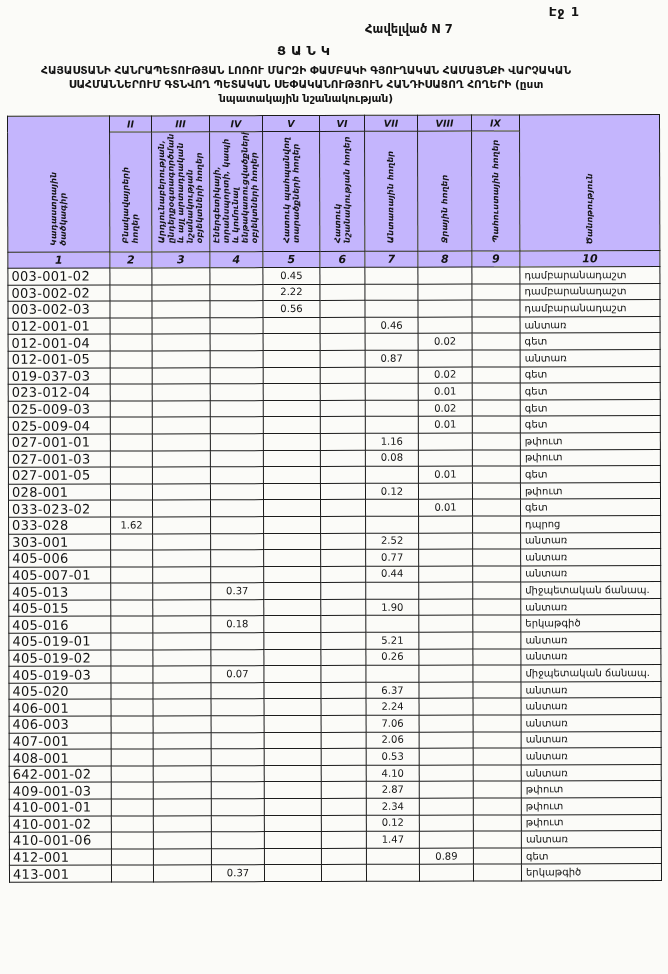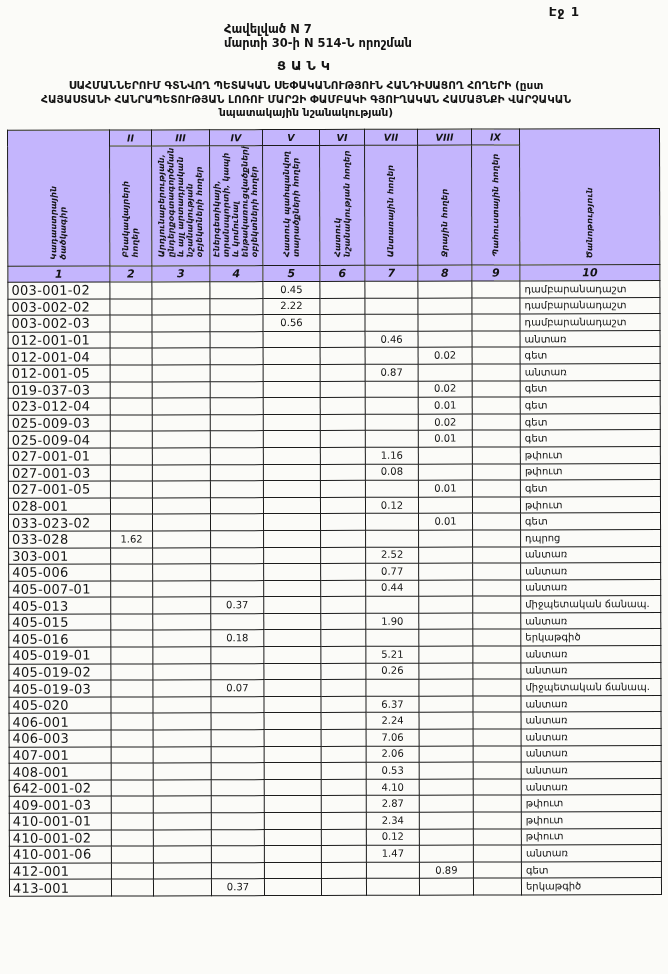--- a/index.html
+++ b/index.html
@@ -12,21 +12,21 @@
   }
   .page { position: relative; width: 612px; height: 974px; padding: 6px 8px 1px 8px; }
 
   
   .page-num {
     position: absolute; top: 5px; right: 32px;
     font-size: 12px; font-weight: bold; letter-spacing: 1px;
   }
   .appendix {
     margin-top: 16px; margin-left: auto; margin-right: 10px;
-    width: 370px; text-align: left;
+    width: 370px; text-align: center;
     font-size: 11.5px; font-weight: bold; line-height: 1.25;
   }
   .list-label {
     text-align: center; margin-top: 7px;
     font-size: 13px; font-weight: bold; letter-spacing: 5px;
   }
   .doc-title {
     margin-top: 6px; text-align: center;
     font-size: 10.6px; font-weight: bold; line-height: 1.3;
   }
@@ -64,28 +64,27 @@
 </style>
 </head>
 <body>
 
 <div class="page">
 
   <div class="page-num">Էջ 1</div>
 
   <div class="appendix">
     <div>Հավելված N 7</div>
-    <div>մարտի 30-ի N 514-Ն որոշման</div>
   </div>
 
   <div class="list-label">ՑԱՆԿ</div>
 
   <div class="doc-title">
+    <div>ՀԱՅԱՍՏԱՆԻ ՀԱՆՐԱՊԵՏՈՒԹՅԱՆ ԼՈՌՈՒ ՄԱՐԶԻ ՓԱՄԲԱԿԻ ԳՅՈՒՂԱԿԱՆ ՀԱՄԱՅՆՔԻ ՎԱՐՉԱԿԱՆ</div>
     <div>ՍԱՀՄԱՆՆԵՐՈՒՄ ԳՏՆՎՈՂ ՊԵՏԱԿԱՆ ՍԵՓԱԿԱՆՈՒԹՅՈՒՆ ՀԱՆԴԻՍԱՑՈՂ ՀՈՂԵՐԻ (ըստ</div>
-    <div>ՀԱՅԱՍՏԱՆԻ ՀԱՆՐԱՊԵՏՈՒԹՅԱՆ ԼՈՌՈՒ ՄԱՐԶԻ ՓԱՄԲԱԿԻ ԳՅՈՒՂԱԿԱՆ ՀԱՄԱՅՆՔԻ ՎԱՐՉԱԿԱՆ</div>
     <div>նպատակային նշանակության)</div>
   </div>
 
   <div class="tbl-wrap">
     <table>
       <colgroup>
         <col style="width:102px">
           <col style="width:42px">
           <col style="width:58px">
         <col style="width:53px">

